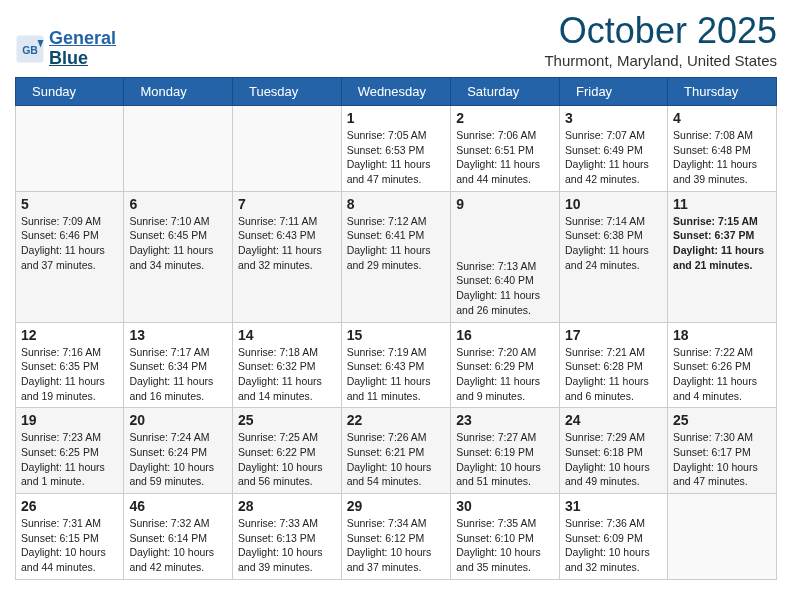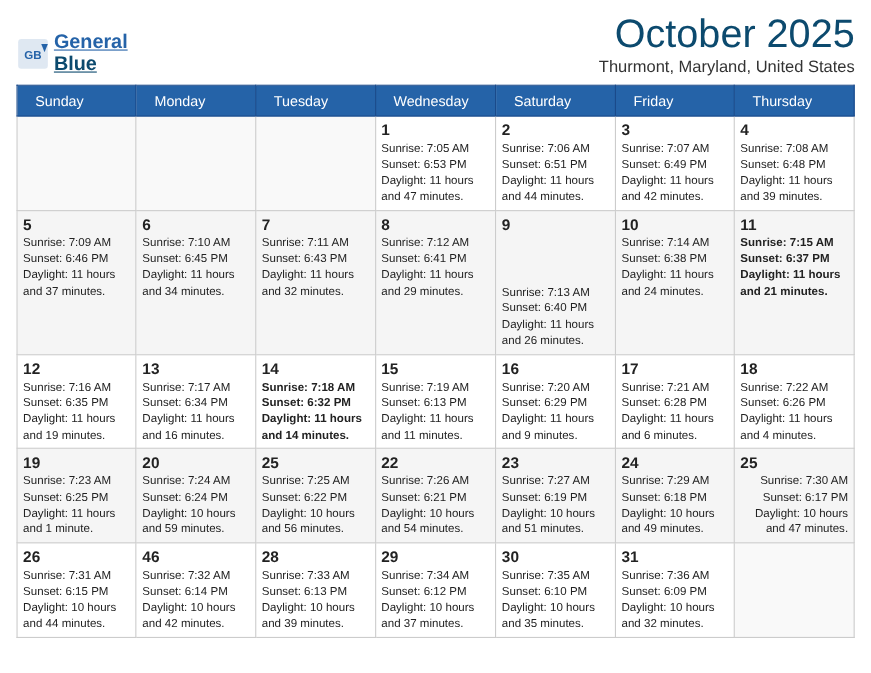--- a/index.html
+++ b/index.html
@@ -219,29 +219,29 @@
         </td>
         <td>
           <span class="day-number">13</span>
           <div class="day-info" style="white-space: pre-line;">Sunrise: 7:17 AM
 Sunset: 6:34 PM
 Daylight: 11 hours
 and 16 minutes.</div>
         </td>
         <td>
           <span class="day-number">14</span>
-          <div class="day-info" style="white-space: pre-line; font-weight: bold;">Sunrise: 7:18 AM
+          <div class="day-info" style="white-space: pre-line;">Sunrise: 7:18 AM
 Sunset: 6:32 PM
 Daylight: 11 hours
 and 14 minutes.</div>
         </td>
         <td>
           <span class="day-number">15</span>
           <div class="day-info" style="white-space: pre-line;">Sunrise: 7:19 AM
-Sunset: 6:13 PM
+Sunset: 6:43 PM
 Daylight: 11 hours
 and 11 minutes.</div>
         </td>
         <td>
           <span class="day-number">16</span>
           <div class="day-info" style="white-space: pre-line;">Sunrise: 7:20 AM
 Sunset: 6:29 PM
 Daylight: 11 hours
 and 9 minutes.</div>
         </td>
@@ -298,21 +298,21 @@
         </td>
         <td>
           <span class="day-number">24</span>
           <div class="day-info" style="white-space: pre-line;">Sunrise: 7:29 AM
 Sunset: 6:18 PM
 Daylight: 10 hours
 and 49 minutes.</div>
         </td>
         <td>
           <span class="day-number">25</span>
-          <div class="day-info" style="white-space: pre-line; text-align: right;">Sunrise: 7:30 AM
+          <div class="day-info" style="white-space: pre-line;">Sunrise: 7:30 AM
 Sunset: 6:17 PM
 Daylight: 10 hours
 and 47 minutes.</div>
         </td>
       </tr>
       <tr>
         <td>
           <span class="day-number">26</span>
           <div class="day-info" style="white-space: pre-line;">Sunrise: 7:31 AM
 Sunset: 6:15 PM

